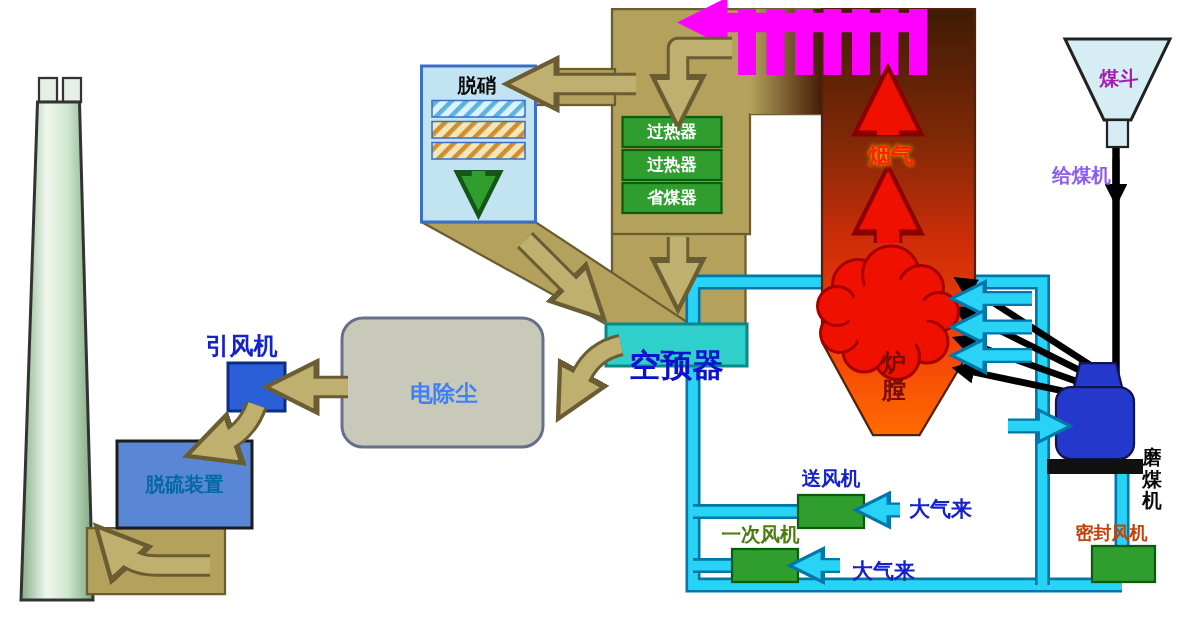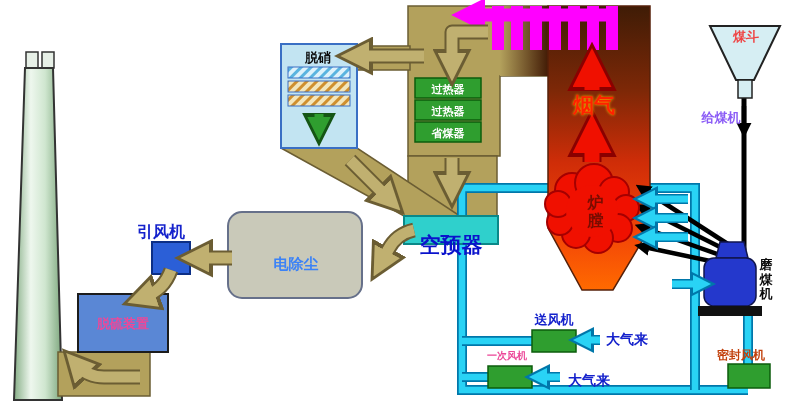--- a/index.html
+++ b/index.html
@@ -1,21 +1,21 @@
 <!DOCTYPE html>
 <html><head>
 <meta charset="utf-8">
 <style>
   html,body{margin:0;padding:0;background:#fff;}
   .stage{position:relative;width:800px;height:414px;background:#ffffff;overflow:hidden;
          font-family:"Liberation Sans","DejaVu Sans",sans-serif;}
   .stage svg{position:absolute;left:0;top:0;}
   .lbl{position:absolute;transform:translate(-50%,-50%);font-weight:700;white-space:nowrap;
        line-height:1;pointer-events:none;}
-  .stack{white-space:normal;word-break:break-all;width:17px;text-align:left;line-height:1.12;}
+  .stack{white-space:normal;word-break:break-all;width:17px;text-align:center;line-height:1.12;margin-top:40px;}
 </style>
 </head>
 <body>
 
 <div class="stage">
 
 <svg width="800" height="414" viewBox="0 0 800 414">
   <defs>
     <linearGradient id="gChim" x1="0" y1="0" x2="1" y2="0">
       <stop offset="0" stop-color="#86ae86"></stop>
@@ -208,28 +208,28 @@
     <path d="M688,237 L648,237" stroke="#29d3f5" stroke-width="7" marker-end="url(#mCy)"></path>
     <path d="M672,284 L700,284" stroke="#0077aa" stroke-width="10" marker-end="url(#mCyD)"></path>
     <path d="M672,284 L700,284" stroke="#29d3f5" stroke-width="7" marker-end="url(#mCy)"></path>
   </g>
 </svg>
 
 <div class="lbl" style="left:318px;top:57px;font-size:13px;color:#0b0b0b">脱硝</div>
 <div class="lbl" style="left:448px;top:89px;font-size:11px;color:#fff">过热器</div>
 <div class="lbl" style="left:448px;top:111px;font-size:11px;color:#fff">过热器</div>
 <div class="lbl" style="left:448px;top:133px;font-size:11px;color:#fff">省煤器</div>
-<div class="lbl" style="left:594px;top:104px;font-size:21px;color:#ff2200;text-shadow:0 0 3px #ffc800">烟气</div>
+<div class="lbl" style="left:594px;top:104px;font-size:15px;color:#ff2200;text-shadow:0 0 3px #ffc800">烟气</div>
 <div class="lbl stack" style="left:596px;top:212px;font-size:16px;color:#7a0c00">炉膛</div>
 <div class="lbl" style="left:451px;top:244px;font-size:21px;color:#0a12cc">空预器</div>
 <div class="lbl" style="left:296px;top:263px;font-size:15px;color:#3b82f6">电除尘</div>
 <div class="lbl" style="left:161px;top:232px;font-size:16px;color:#1522cc">引风机</div>
-<div class="lbl" style="left:123px;top:323px;font-size:13px;color:#ec4899">脱硫装置</div>
-<div class="lbl" style="left:746px;top:36px;font-size:13px;color:#ef4444">煤斗</div>
+<div class="lbl" style="left:123px;top:323px;font-size:13px;color:#0369a1">脱硫装置</div>
+<div class="lbl" style="left:746px;top:52px;font-size:13px;color:#a21caf">煤斗</div>
 <div class="lbl" style="left:721px;top:117px;font-size:13px;color:#8b5cf6">给煤机</div>
 <div class="lbl stack" style="left:768px;top:280px;font-size:13px;color:#0b0b0b">磨煤机</div>
 <div class="lbl" style="left:554px;top:319px;font-size:13px;color:#1522cc">送风机</div>
-<div class="lbl" style="left:507px;top:356px;font-size:10px;color:#ec4899">一次风机</div>
+<div class="lbl" style="left:507px;top:356px;font-size:13px;color:#4d7c0f">一次风机</div>
 <div class="lbl" style="left:741px;top:355px;font-size:12px;color:#c2410c">密封风机</div>
 <div class="lbl" style="left:627px;top:339px;font-size:14px;color:#1522cc">大气来</div>
 <div class="lbl" style="left:589px;top:380px;font-size:14px;color:#1522cc">大气来</div>
 
 </div>
 
 </body></html>

